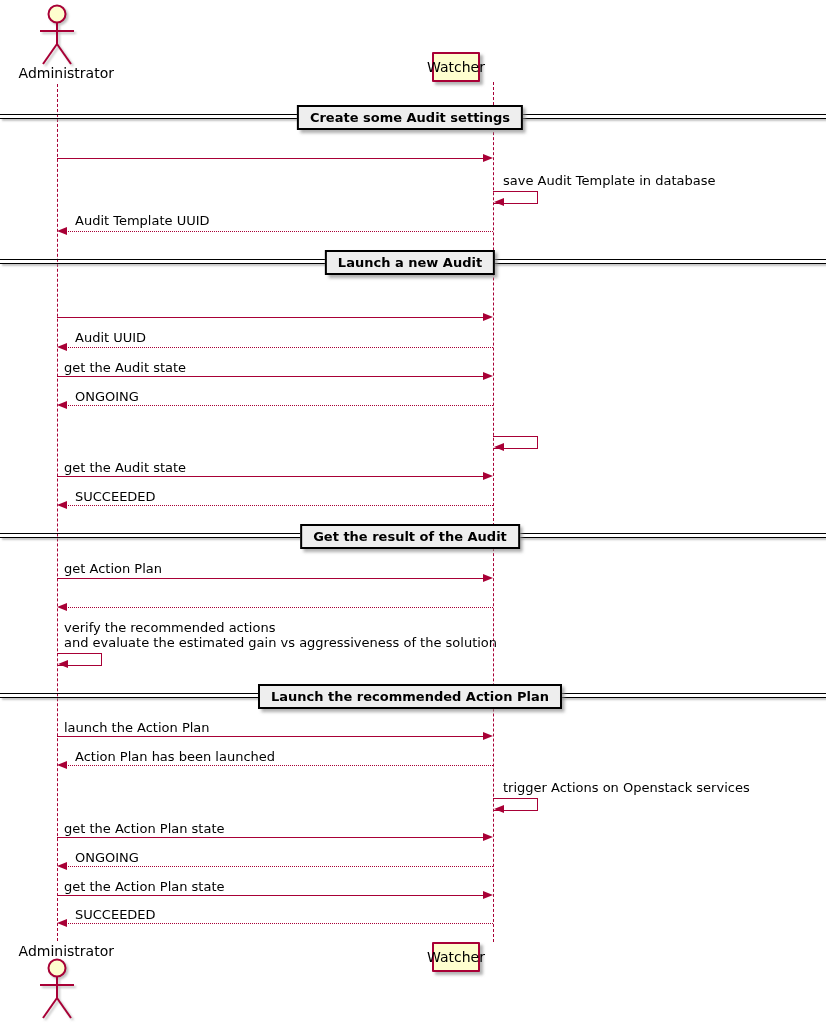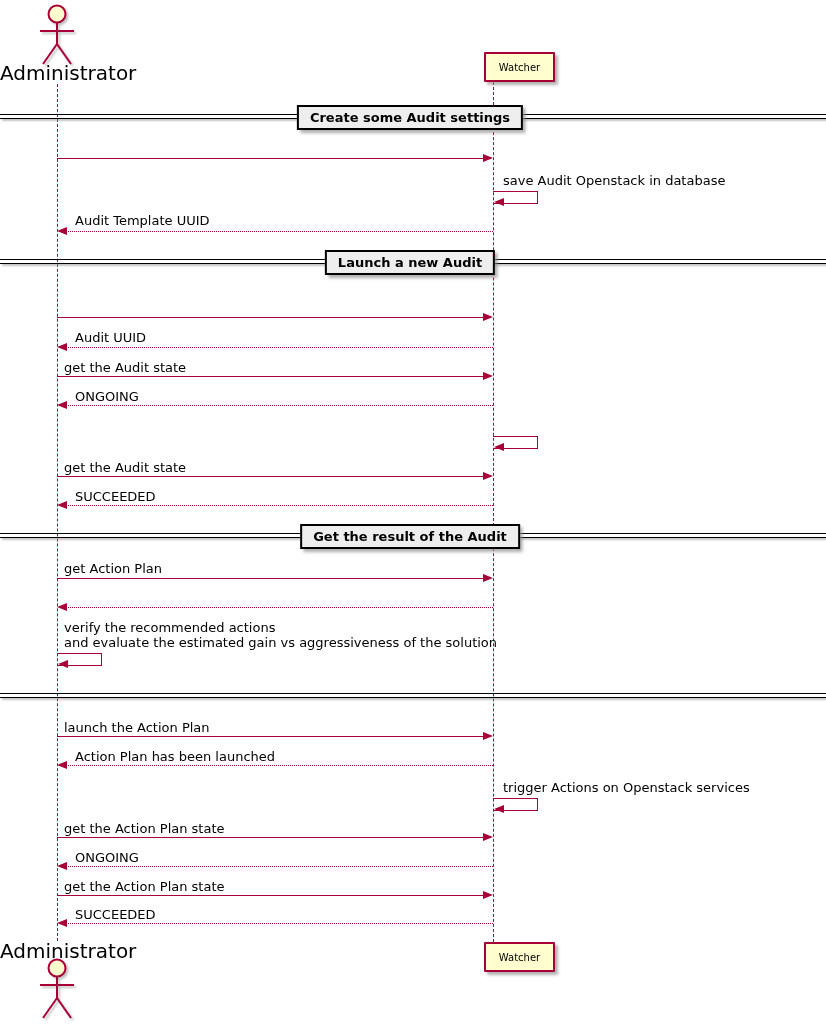--- a/index.html
+++ b/index.html
@@ -2,26 +2,26 @@
 <html><head>
 <meta charset="utf-8">
 <style>
   html,body{margin:0;padding:0;background:#fff;}
   #stage{
     position:relative;width:826px;height:1030px;background:#fff;overflow:hidden;
     font-family:"DejaVu Sans","Liberation Sans",sans-serif;color:#000;
   }
   .lifeline{position:absolute;width:0;border-left:1px dashed #A80036;}
   .pbox{
-    position:absolute;left:484px;width:71px;height:30px;box-sizing:border-box;
+    position:absolute;left:432px;width:48px;height:30px;box-sizing:border-box;
     background:#FEFECE;border:2px solid #A80036;border-radius:1px;
-    display:flex;align-items:center;justify-content:center;font-size:10px;
+    display:flex;align-items:center;justify-content:center;font-size:14px;
     box-shadow:3px 3px 3px rgba(140,140,140,.65);
   }
-  .alabel{position:absolute;left:0;width:114px;text-align:right;font-size:20px;line-height:16px;}
+  .alabel{position:absolute;left:0;width:114px;text-align:right;font-size:14px;line-height:16px;}
   .actor-svg{position:absolute;left:37px;width:40px;height:62px;filter:drop-shadow(2px 2px 1px rgba(150,150,150,.6));}
   .divline{
     position:absolute;left:0;width:826px;height:3px;
     border-top:1px solid #000;border-bottom:1px solid #000;
     box-shadow:2px 2px 2px rgba(150,150,150,.55);
   }
   .divbox{
     position:absolute;left:410px;transform:translateX(-50%);
     background:#EEEEEE;border:2px solid #000;padding:2px 11px;
     font-size:13px;font-weight:bold;white-space:nowrap;line-height:17px;
@@ -56,21 +56,21 @@
   <div class="alabel" style="top:65px">Administrator</div>
 
   <div class="pbox" style="top:52px">Watcher</div>
 
   <div class="divline" style="top:114px"></div>
   <div class="divbox" style="top:105px">Create some Audit settings</div>
 
   <div class="line solid" style="left:57px;top:158px;width:427px"></div>
   <div class="ah right" style="left:483px;top:154px"></div>
 
-  <div class="mtext" style="left:503px;top:173px">save Audit Openstack in database</div>
+  <div class="mtext" style="left:503px;top:173px">save Audit Template in database</div>
   <div class="loop" style="left:493px;top:191px"></div>
   <div class="ah left" style="left:494px;top:198px"></div>
 
   <div class="mtext" style="left:75px;top:213px">Audit Template UUID</div>
   <div class="line dotted" style="left:68px;top:231px;width:425px"></div>
   <div class="ah left" style="left:57px;top:227px"></div>
 
   <div class="divline" style="top:259px"></div>
   <div class="divbox" style="top:250px">Launch a new Audit</div>
 
@@ -109,20 +109,21 @@
 
   <div class="line dotted" style="left:68px;top:607px;width:425px"></div>
   <div class="ah left" style="left:57px;top:603px"></div>
 
   <div class="mtext" style="left:64px;top:620px">verify the recommended actions
 and evaluate the estimated gain vs aggressiveness of the solution</div>
   <div class="loop" style="left:57px;top:653px"></div>
   <div class="ah left" style="left:58px;top:660px"></div>
 
   <div class="divline" style="top:693px"></div>
+  <div class="divbox" style="top:684px">Launch the recommended Action Plan</div>
 
   <div class="mtext" style="left:64px;top:720px">launch the Action Plan</div>
   <div class="line solid" style="left:57px;top:736px;width:427px"></div>
   <div class="ah right" style="left:483px;top:732px"></div>
 
   <div class="mtext" style="left:75px;top:749px">Action Plan has been launched</div>
   <div class="line dotted" style="left:68px;top:765px;width:425px"></div>
   <div class="ah left" style="left:57px;top:761px"></div>
 
   <div class="mtext" style="left:503px;top:780px">trigger Actions on Openstack services</div>

